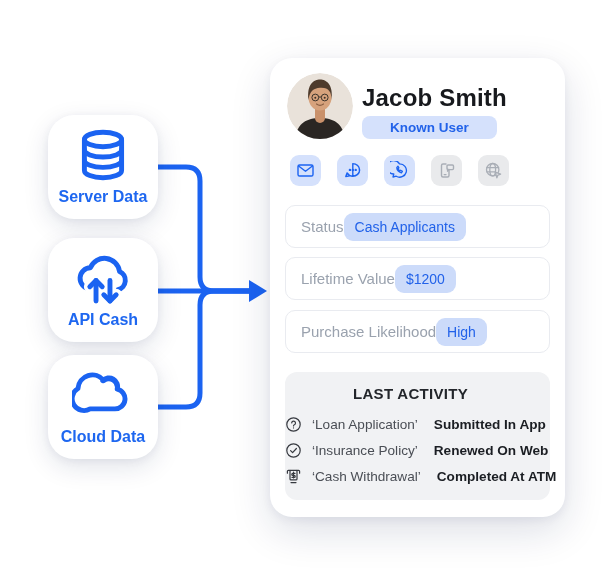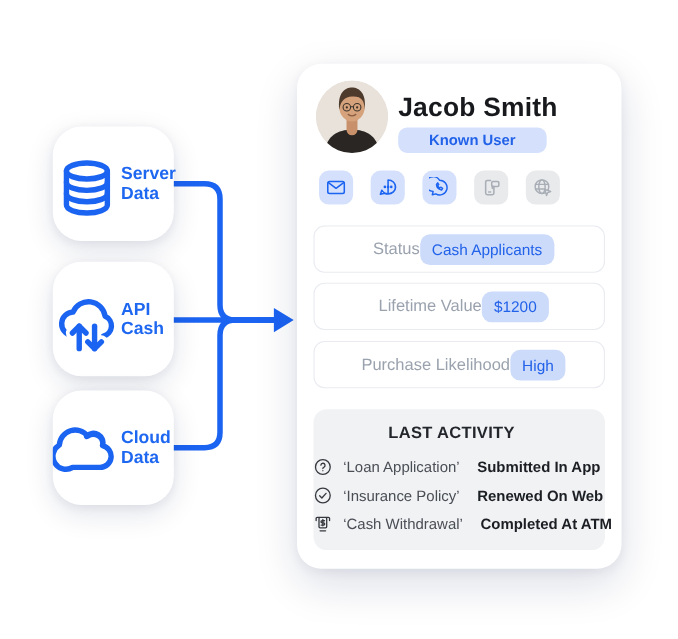--- a/index.html
+++ b/index.html
@@ -22,21 +22,21 @@
 
   
   .connectors{position:absolute;left:0;top:0;width:616px;height:581px;}
   .connectors path{fill:none;stroke:var(--accent);stroke-width:5;}
   .connectors polygon{fill:var(--accent);}
 
   
   .source-card{position:absolute;left:48px;width:110px;height:104px;
     background:#fff;border-radius:26px;
     box-shadow:0 8px 26px rgba(15,30,80,.12), 0 2px 8px rgba(15,30,80,.06);
-    display:flex;flex-direction:row;align-items:center;justify-content:flex-start;}
+    display:flex;flex-direction:column;align-items:center;justify-content:flex-start;}
   .source-card .src-icon{margin-top:10px;color:var(--accent);}
   .source-label{font-size:16px;font-weight:700;color:#1e67f0;margin-top:1px;}
 
   
   .profile-card{position:absolute;left:270px;top:58px;width:295px;height:459px;
     background:#fff;border-radius:22px;
     box-shadow:0 14px 40px rgba(15,30,80,.14), 0 3px 10px rgba(15,30,80,.06);}
   .avatar{position:absolute;left:17px;top:15px;width:66px;height:66px;border-radius:50%;overflow:hidden;}
   .person-name{position:absolute;left:92px;top:26px;font-size:24px;font-weight:700;
     color:var(--text-dark);letter-spacing:.2px;}
@@ -45,21 +45,21 @@
     padding:4px 28px;border-radius:8px;}
 
   .icon-row{position:absolute;left:20px;top:97px;display:flex;gap:16px;}
   .icon-btn{width:31px;height:31px;border-radius:9px;display:flex;
     align-items:center;justify-content:center;border:none;cursor:pointer;}
   .icon-btn.active{background:var(--badge-bg);color:var(--accent);}
   .icon-btn.disabled{background:var(--disabled-bg);color:var(--disabled-icon);cursor:default;}
 
   .field-row{position:absolute;left:15px;width:265px;height:43px;background:#fff;
     border:1px solid var(--row-border);border-radius:10px;
-    display:flex;align-items:center;justify-content:center;padding:0 7px 0 15px;}
+    display:flex;align-items:center;justify-content:flex-start;padding:0 7px 0 15px;}
   .field-label{font-size:15px;color:var(--label-gray);}
   .field-chip{background:var(--chip-bg);color:var(--badge-text);font-size:14px;
     font-weight:500;padding:6px 11px;border-radius:9px;}
 
   .activity-box{position:absolute;left:15px;top:314px;width:265px;height:128px;
     background:var(--activity-bg);border-radius:12px;padding:13px 14px 10px 0;}
   .activity-title{text-align:center;font-size:15px;font-weight:800;
     color:#23262b;letter-spacing:.3px;margin-bottom:9px;}
   .activity-item{display:flex;align-items:center;gap:10px;height:26px;color:var(--activity-icon);}
   .activity-text{font-size:13.6px;color:#4a4e55;white-space:nowrap;}

